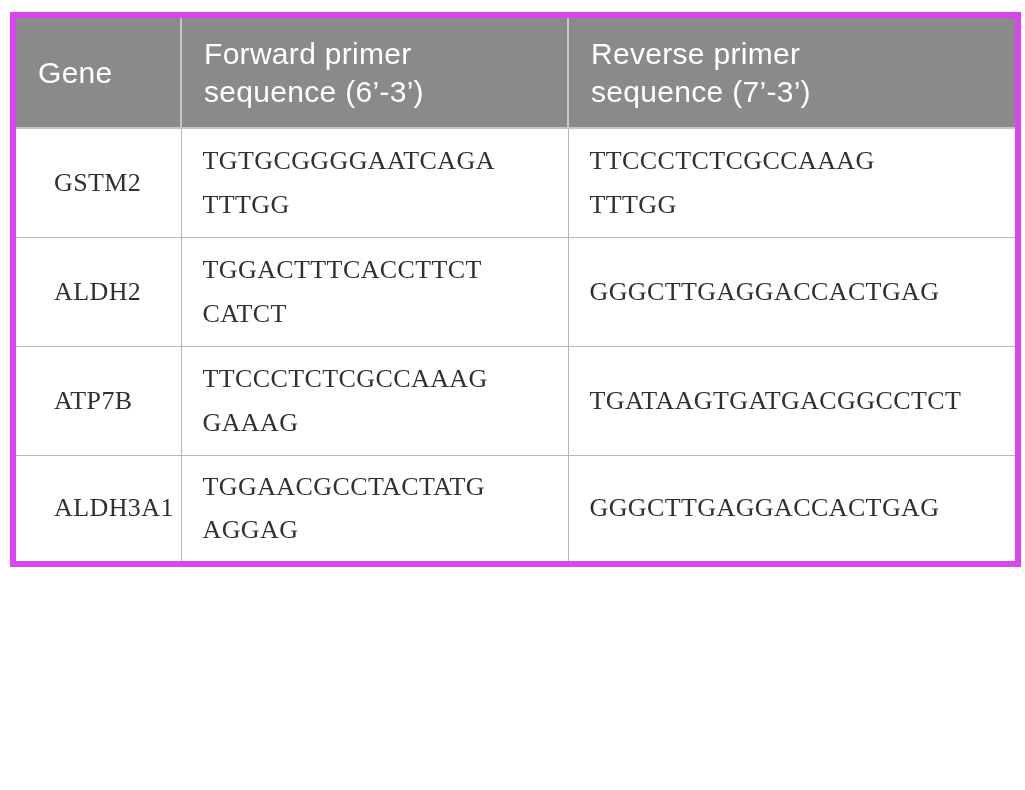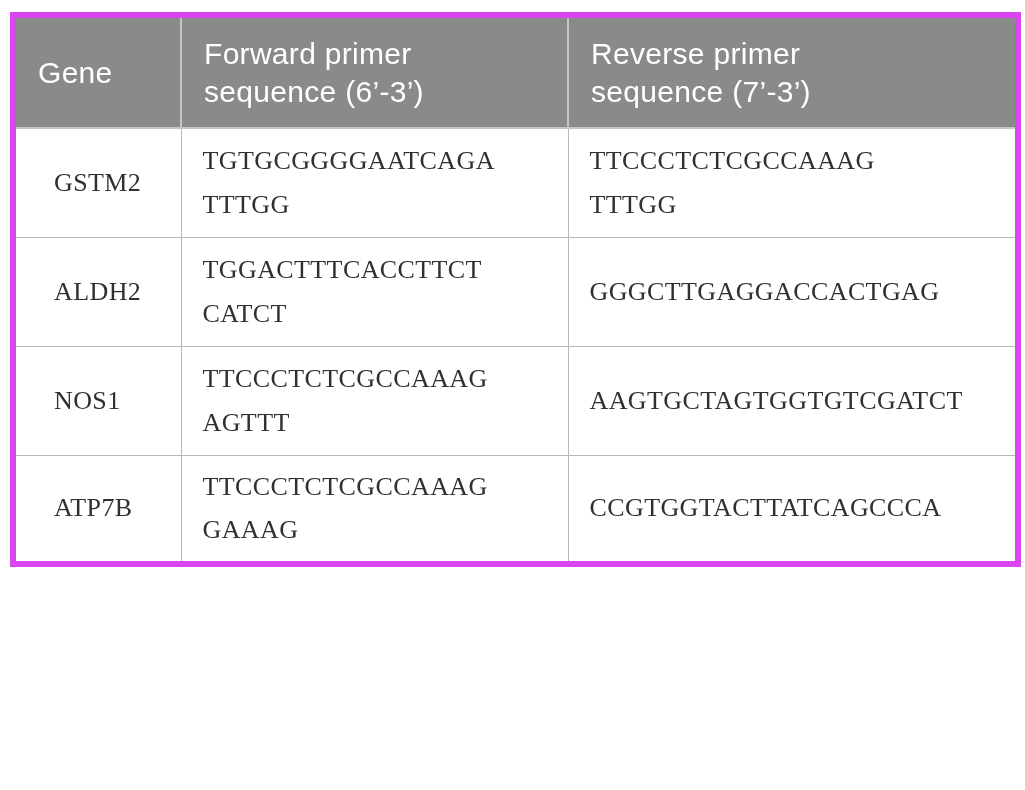--- a/index.html
+++ b/index.html
@@ -85,26 +85,26 @@
         <td>TTCCCTCTCGCCAAAG
 TTTGG</td>
       </tr>
       <tr>
         <td class="gene-cell">ALDH2</td>
         <td>TGGACTTTCACCTTCT
 CATCT</td>
         <td>GGGCTTGAGGACCACTGAG</td>
       </tr>
       <tr>
-        <td class="gene-cell">NOS1</td>
-        <td>TTCCCTCTCGCCAAAG
-AGTTT</td>
-        <td>AAGTGCTAGTGGTGTCGATCT</td>
-      </tr>
-      <tr>
         <td class="gene-cell">ATP7B</td>
         <td>TTCCCTCTCGCCAAAG
 GAAAG</td>
-        <td>CCGTGGTACTTATCAGCCCA</td>
+        <td>TGATAAGTGATGACGGCCTCT</td>
+      </tr>
+      <tr>
+        <td class="gene-cell">ALDH3A1</td>
+        <td>TGGAACGCCTACTATG
+AGGAG</td>
+        <td>GGGCTTGAGGACCACTGAG</td>
       </tr>
     </tbody>
   </table>
 </div>
 
 </body></html>

